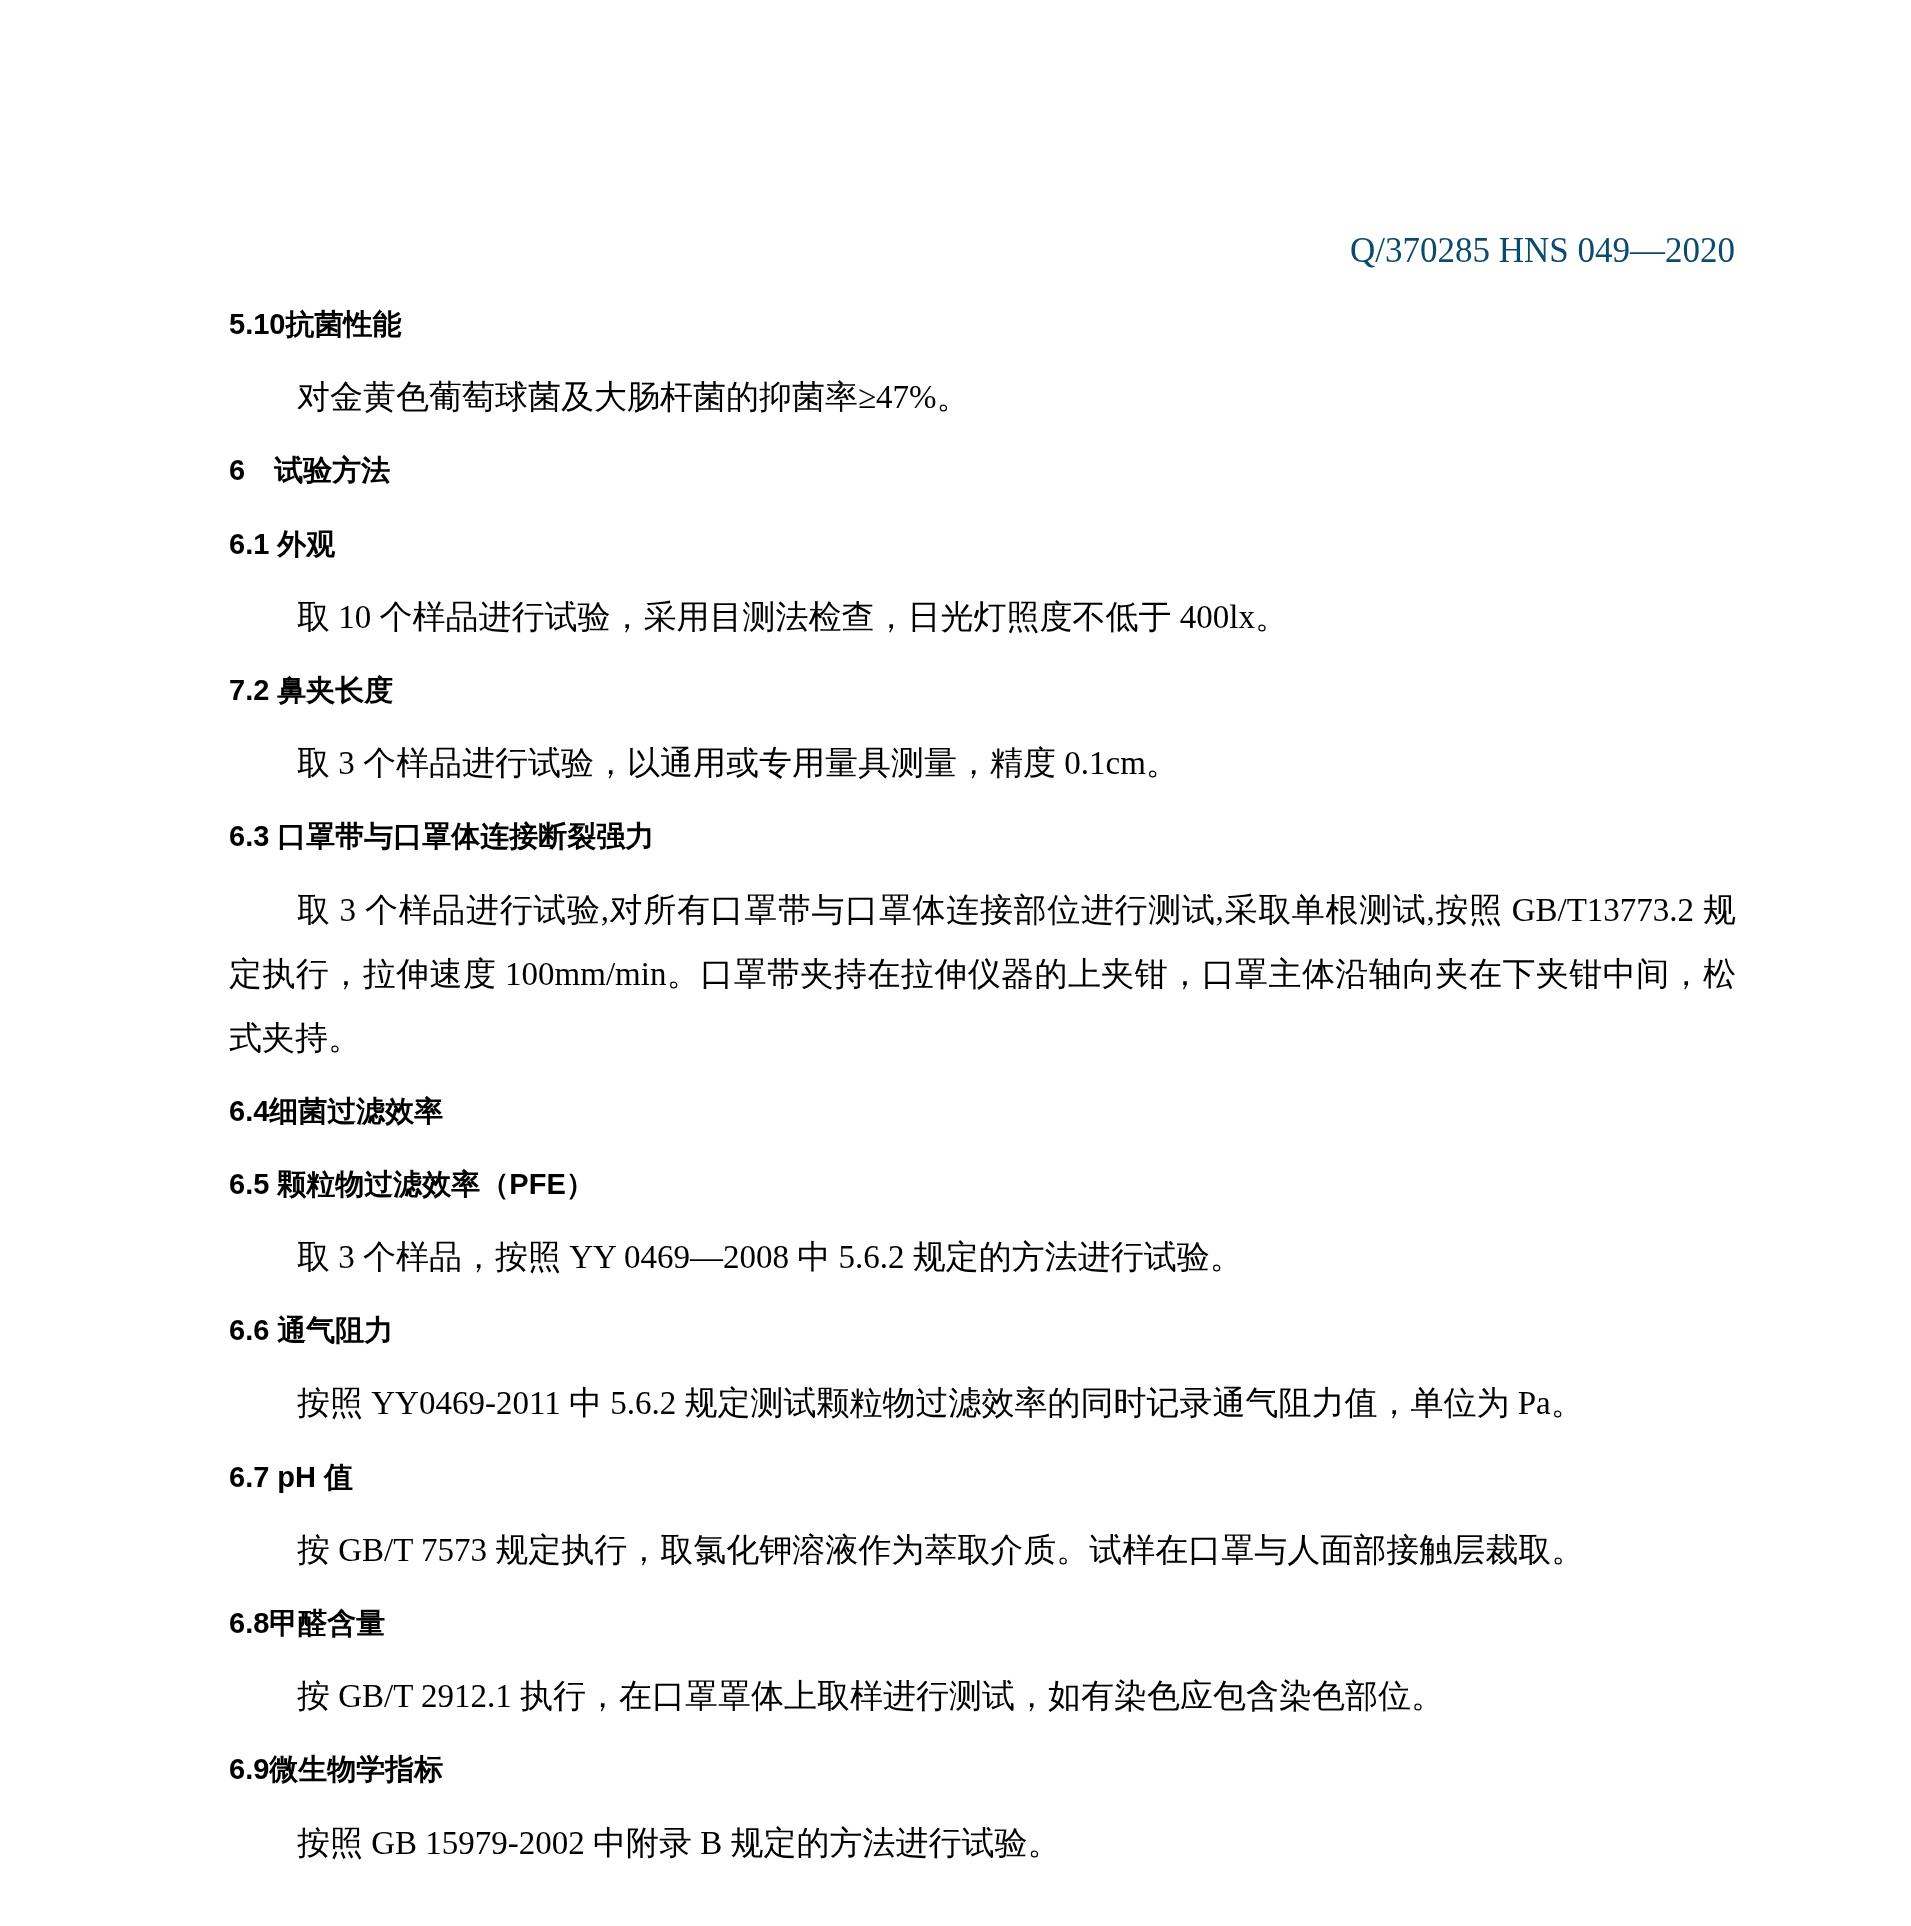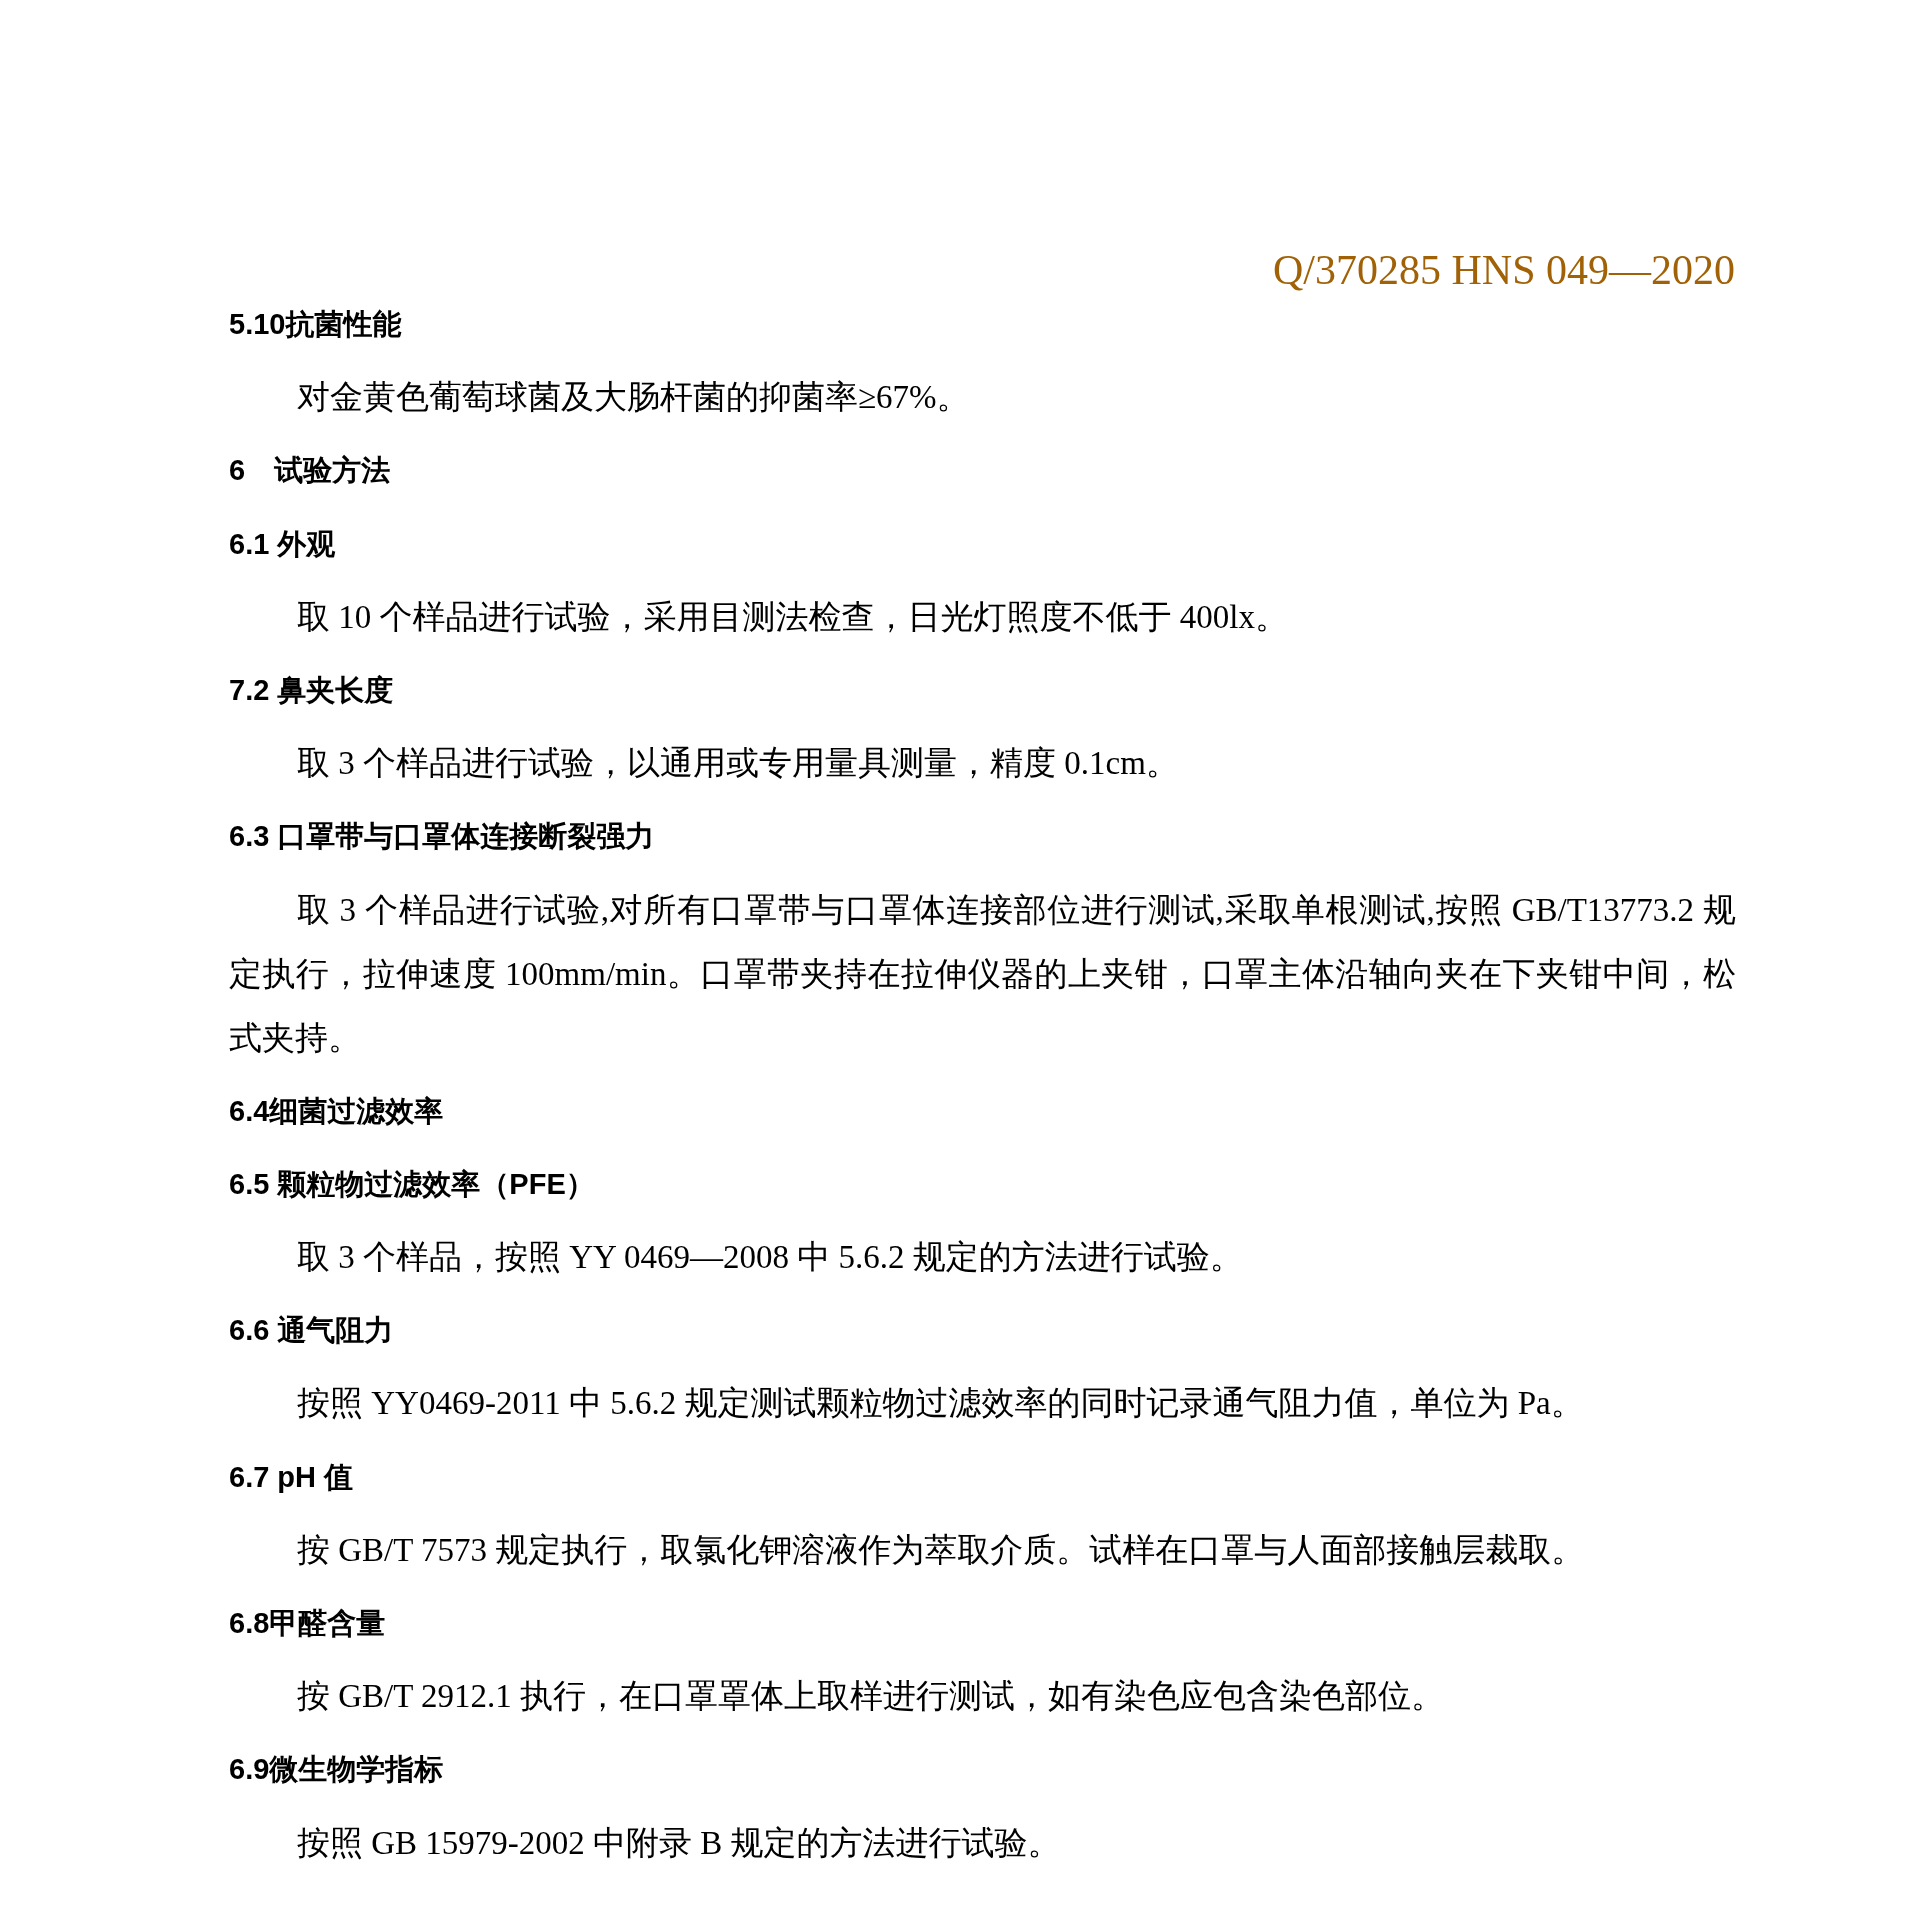--- a/index.html
+++ b/index.html
@@ -12,25 +12,24 @@
     background: #ffffff;
     color: #000000;
     position: relative;
     overflow: hidden;
   }
   .page-header {
     position: absolute;
     top: 231px;
     right: 176px;
     font-family: "Liberation Serif", "DejaVu Serif", serif;
-    font-size: 42px;
+    font-size: 35px;
     line-height: 39px;
     white-space: nowrap;
-    color: #a16207;
-    margin-top: 20px;
+    color: #0c4a6e;
   }
   .doc-body {
     position: absolute;
     left: 229px;
     top: 292px;
     width: 1507px;
   }
   .doc-body h1,
   .doc-body h2,
   .doc-body p {
@@ -54,21 +53,21 @@
     text-align: justify;
   }
 </style>
 </head>
 <body>
 
 <div class="page-header">Q/370285 HNS 049—2020</div>
 
 <main class="doc-body">
     <h2 class="block h2">5.10抗菌性能</h2>
-    <p class="block p">对金黄色葡萄球菌及大肠杆菌的抑菌率≥67%。</p>
+    <p class="block p">对金黄色葡萄球菌及大肠杆菌的抑菌率≥47%。</p>
     <h1 class="block h1">6　试验方法</h1>
     <h2 class="block h2">6.1 外观</h2>
     <p class="block p">取 10 个样品进行试验，采用目测法检查，日光灯照度不低于 400lx。</p>
     <h2 class="block h2">7.2 鼻夹长度</h2>
     <p class="block p">取 3 个样品进行试验，以通用或专用量具测量，精度 0.1cm。</p>
     <h2 class="block h2">6.3 口罩带与口罩体连接断裂强力</h2>
     <p class="block p">取 3 个样品进行试验,对所有口罩带与口罩体连接部位进行测试,采取单根测试,按照 GB/T13773.2 规定执行，拉伸速度 100mm/min。口罩带夹持在拉伸仪器的上夹钳，口罩主体沿轴向夹在下夹钳中间，松式夹持。</p>
     <h2 class="block h2">6.4细菌过滤效率</h2>
     <h2 class="block h2">6.5 颗粒物过滤效率（PFE）</h2>
     <p class="block p">取 3 个样品，按照 YY 0469—2008 中 5.6.2 规定的方法进行试验。</p>

